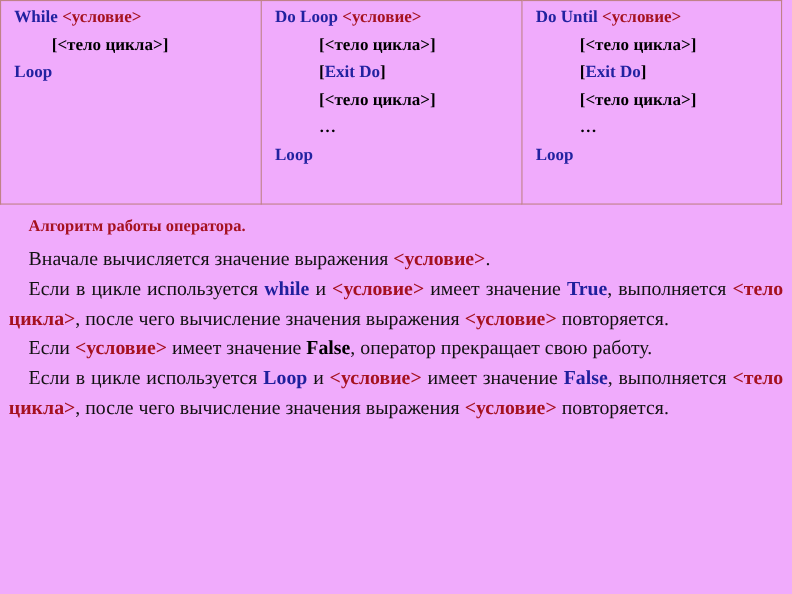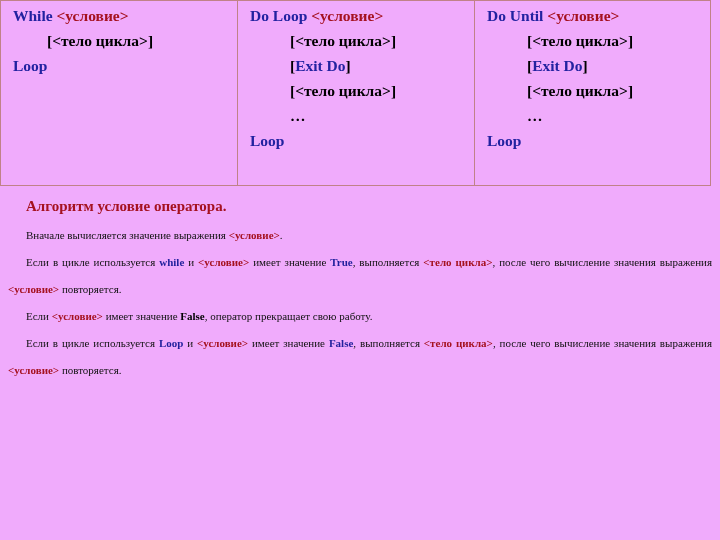--- a/index.html
+++ b/index.html
@@ -71,21 +71,21 @@
     font-size: 15px;
     font-weight: bold;
     color: #a51220;
     margin: 0 0 2px 0;
     padding: 4px 0 2px 18px;
     line-height: 24px;
   }
   p.para {
     margin: 0;
     padding: 0;
-    font-size: 11px;
+    font-size: 18px;
     line-height: 27px;
     text-align: justify;
     text-indent: 18px;
     color: #111111;
   }
   p.para .r { color: #a51220; font-weight: bold; }
   p.para .b { color: #1f1f9c; font-weight: bold; }
   p.para .k { color: #000000; font-weight: bold; }
 </style>
 </head>
@@ -121,21 +121,21 @@
               <div class="code-line ind1b"><span class="brk">[</span><span class="blk">&lt;тело цикла&gt;</span><span class="brk">]</span></div>
               <div class="code-line ind-dots"><span class="blk">…</span></div>
               <div class="code-line ind0"><span class="kw">Loop</span></div>
             </div>
       </td>
     </tr>
   </tbody>
     </table>
 
   <div class="body-text">
-    <div class="lead">Алгоритм условие оператора.</div>
+    <div class="lead">Алгоритм работы оператора.</div>
     <div id="paras">
         <p class="para">Вначале вычисляется значение выражения <span class="r">&lt;условие&gt;</span>.</p>
         <p class="para">Если в цикле используется <span class="b">while</span> и <span class="r">&lt;условие&gt;</span> имеет значение <span class="b">True</span>, выполняется <span class="r">&lt;тело цикла&gt;</span>, после чего вычисление значения выражения <span class="r">&lt;условие&gt;</span> повторяется.</p>
         <p class="para">Если <span class="r">&lt;условие&gt;</span> имеет значение <span class="k">False</span>, оператор прекращает свою работу.</p>
         <p class="para">Если в цикле используется <span class="b">Loop</span> и <span class="r">&lt;условие&gt;</span> имеет значение <span class="b">False</span>, выполняется <span class="r">&lt;тело цикла&gt;</span>, после чего вычисление значения выражения <span class="r">&lt;условие&gt;</span> повторяется.</p>
       </div>
   </div>
 
 </div>
 

